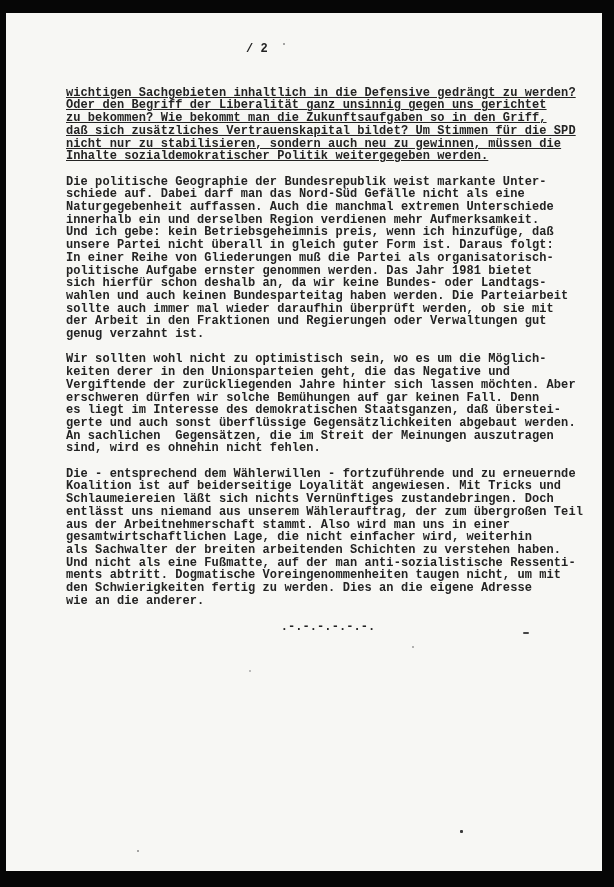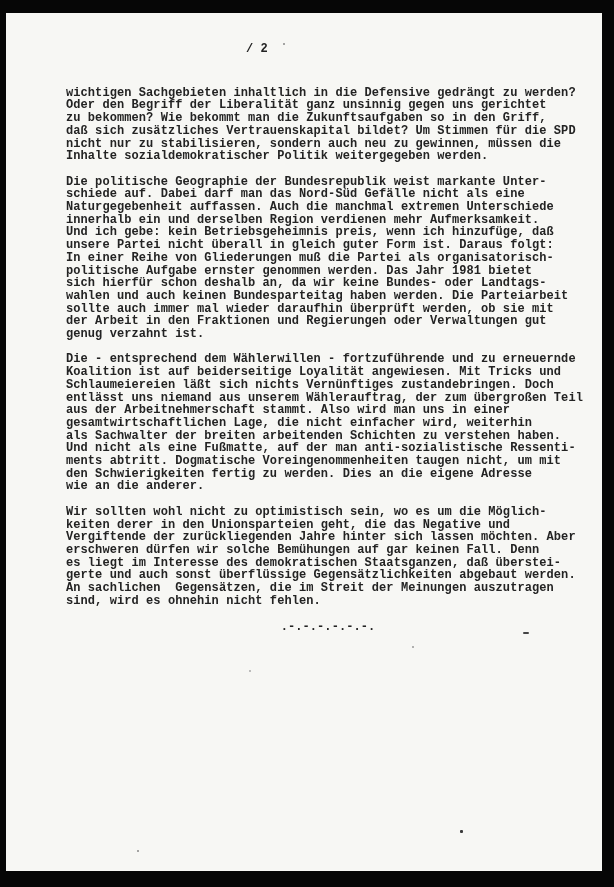--- a/index.html
+++ b/index.html
@@ -36,20 +36,21 @@
     white-space: pre;
   }
   .para {
     font: inherit;
     letter-spacing: inherit;
     white-space: pre;
     margin: 0 0 12.7px 0;
   }
   .para.first {
     margin-top: 31px;
+    text-decoration: underline;
   }
   .divider {
     margin-top: 14px;
     text-align: center;
     white-space: pre;
   }
   
   .speck {
     position: absolute;
     background: #555;
@@ -83,40 +84,40 @@
 Und ich gebe: kein Betriebsgeheimnis preis, wenn ich hinzufüge, daß
 unsere Partei nicht überall in gleich guter Form ist. Daraus folgt:
 In einer Reihe von Gliederungen muß die Partei als organisatorisch-
 politische Aufgabe ernster genommen werden. Das Jahr 1981 bietet
 sich hierfür schon deshalb an, da wir keine Bundes- oder Landtags-
 wahlen und auch keinen Bundesparteitag haben werden. Die Parteiarbeit
 sollte auch immer mal wieder daraufhin überprüft werden, ob sie mit
 der Arbeit in den Fraktionen und Regierungen oder Verwaltungen gut
 genug verzahnt ist.</pre>
 
+    <pre class="para">Wir sollten wohl nicht zu optimistisch sein, wo es um die Möglich-
+keiten derer in den Unionsparteien geht, die das Negative und
+Vergiftende der zurückliegenden Jahre hinter sich lassen möchten. Aber
+erschweren dürfen wir solche Bemühungen auf gar keinen Fall. Denn
+es liegt im Interesse des demokratischen Staatsganzen, daß überstei-
+gerte und auch sonst überflüssige Gegensätzlichkeiten abgebaut werden.
+An sachlichen  Gegensätzen, die im Streit der Meinungen auszutragen
+sind, wird es ohnehin nicht fehlen.</pre>
+
     <pre class="para">Die - entsprechend dem Wählerwillen - fortzuführende und zu erneuernde
 Koalition ist auf beiderseitige Loyalität angewiesen. Mit Tricks und
 Schlaumeiereien läßt sich nichts Vernünftiges zustandebringen. Doch
 entlässt uns niemand aus unserem Wählerauftrag, der zum übergroßen Teil
 aus der Arbeitnehmerschaft stammt. Also wird man uns in einer
 gesamtwirtschaftlichen Lage, die nicht einfacher wird, weiterhin
 als Sachwalter der breiten arbeitenden Schichten zu verstehen haben.
 Und nicht als eine Fußmatte, auf der man anti-sozialistische Ressenti-
 ments abtritt. Dogmatische Voreingenommenheiten taugen nicht, um mit
 den Schwierigkeiten fertig zu werden. Dies an die eigene Adresse
 wie an die anderer.</pre>
-
-    <pre class="para">Wir sollten wohl nicht zu optimistisch sein, wo es um die Möglich-
-keiten derer in den Unionsparteien geht, die das Negative und
-Vergiftende der zurückliegenden Jahre hinter sich lassen möchten. Aber
-erschweren dürfen wir solche Bemühungen auf gar keinen Fall. Denn
-es liegt im Interesse des demokratischen Staatsganzen, daß überstei-
-gerte und auch sonst überflüssige Gegensätzlichkeiten abgebaut werden.
-An sachlichen  Gegensätzen, die im Streit der Meinungen auszutragen
-sind, wird es ohnehin nicht fehlen.</pre>
 
     <div class="divider">.-.-.-.-.-.-.</div>
   </div>
 
   <div class="speck s1"></div>
   <div class="speck s2"></div>
   <div class="speck s3"></div>
   <div class="speck s4"></div>
   <div class="speck s5"></div>
   <div class="speck s6"></div>

